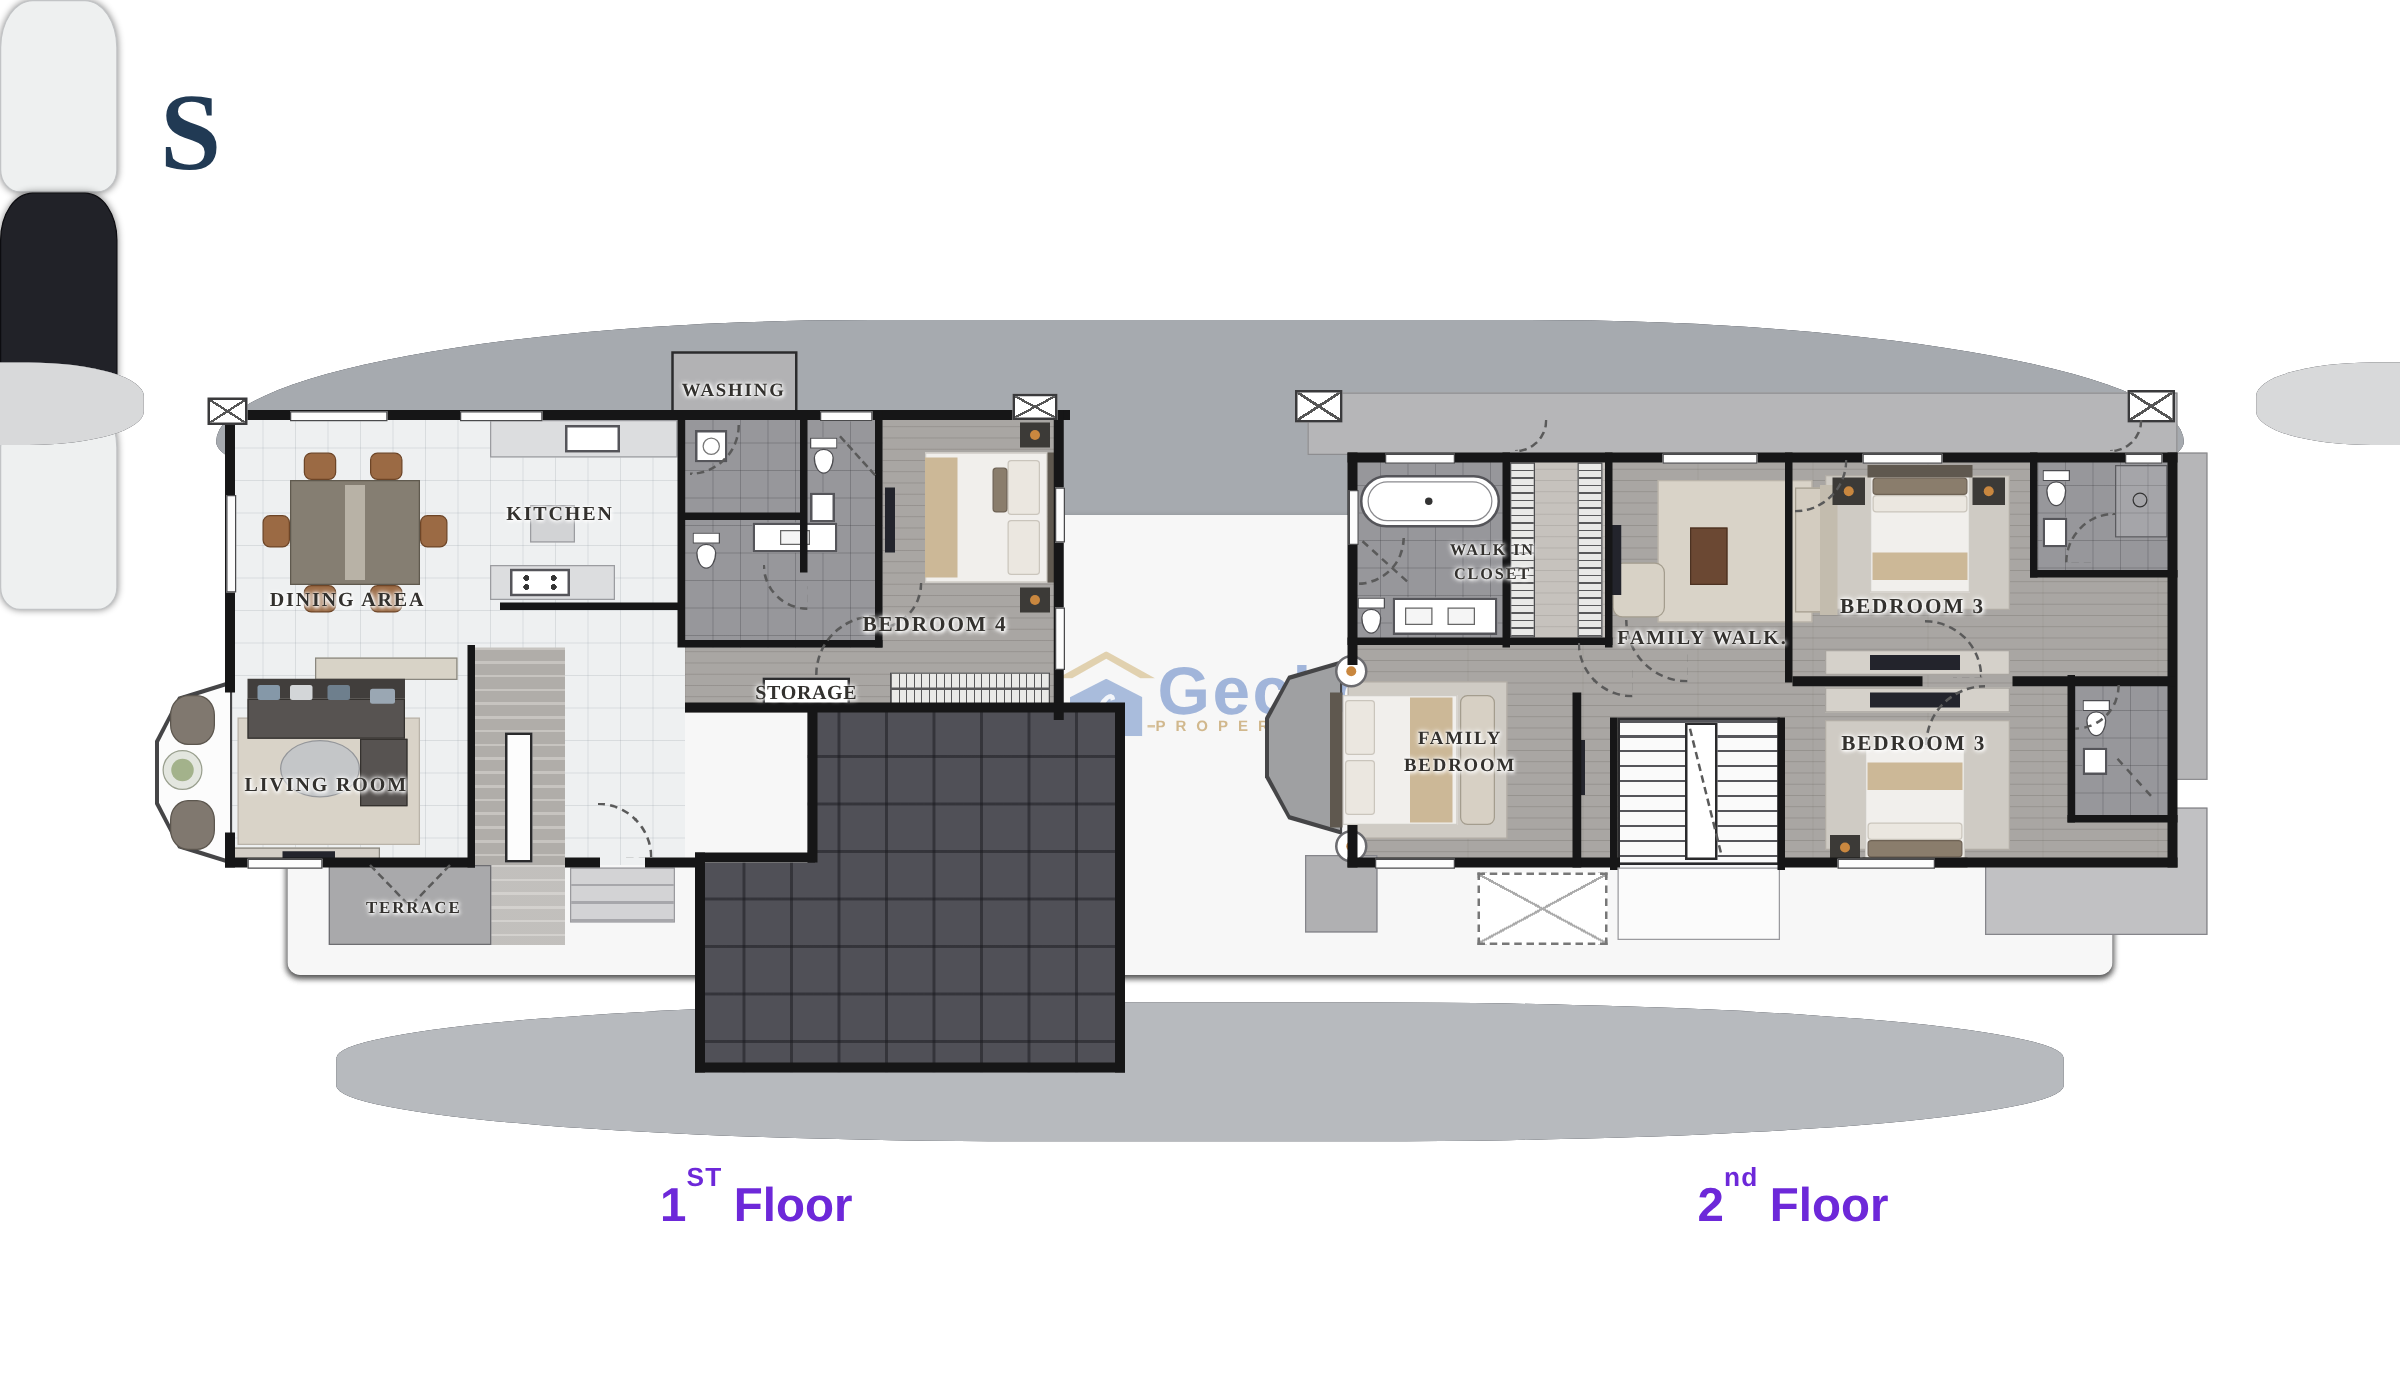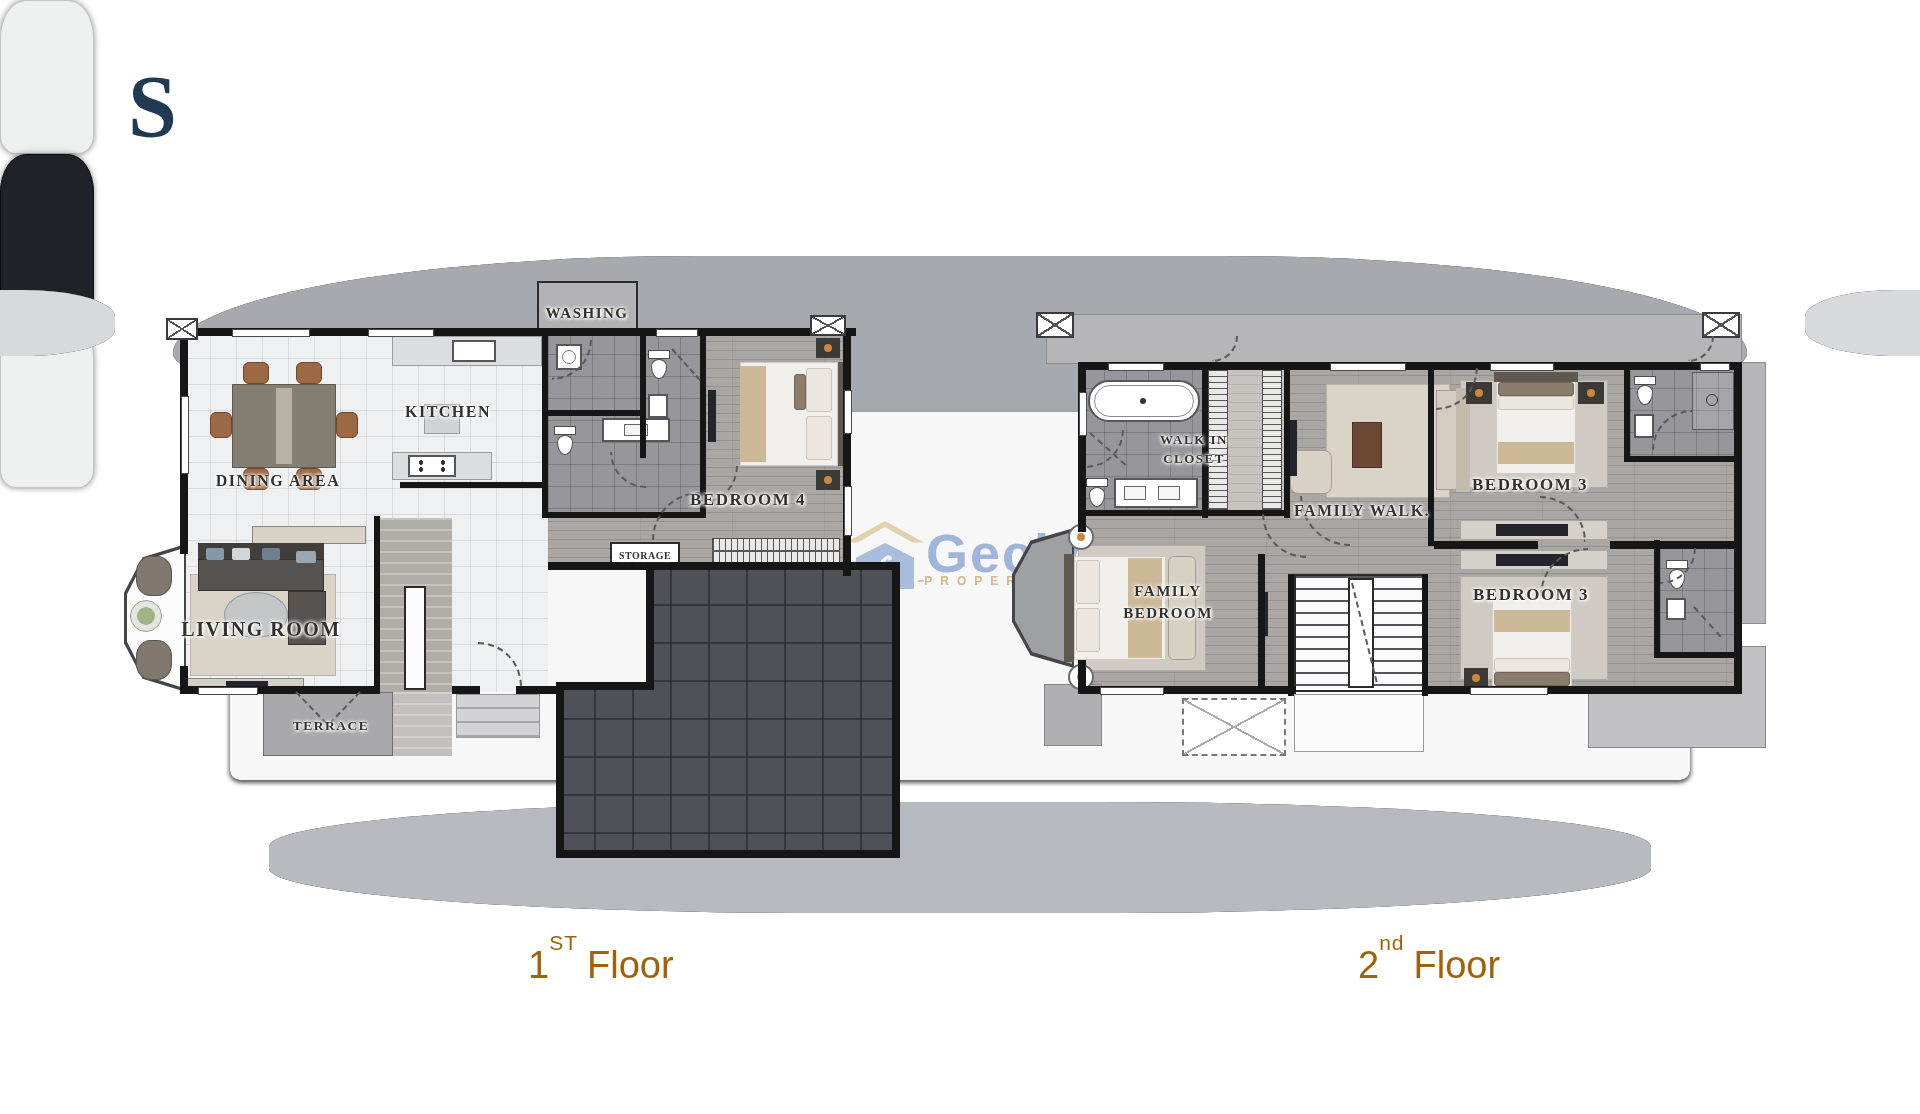--- a/index.html
+++ b/index.html
@@ -4,21 +4,21 @@
 <style>
   html,body{margin:0;padding:0;}
   body{width:1920px;height:1114px;position:relative;background:#ffffff;overflow:hidden;
        font-family:"Liberation Sans","DejaVu Sans",sans-serif;}
   .abs,i,b,u{position:absolute;display:block;font-style:normal;font-weight:normal;text-decoration:none;box-sizing:border-box;}
   
   .plan-title{position:absolute;left:122px;top:56px;display:flex;align-items:baseline;
       font-family:"Liberation Serif","DejaVu Serif",serif;color:#213a54;}
   .plan-title .main{font-size:66px;letter-spacing:14px;font-weight:600;}
   .plan-title .big{font-size:88px;font-weight:600;margin-left:6px;}
-  .caption{position:absolute;color:#a16207;font-size:38px;font-weight:400;letter-spacing:0;}
+  .caption{position:absolute;color:#6d28d9;font-size:38px;font-weight:700;letter-spacing:0;}
   .caption sup{font-size:21px;position:relative;top:-14px;letter-spacing:1px;}
   .caption .word{margin-left:9px;}
   .lbl{position:absolute;transform:translate(-50%,-50%);z-index:40;white-space:nowrap;text-align:center;
       font-family:"Liberation Serif","DejaVu Serif",serif;font-weight:700;color:#33312e;letter-spacing:1.5px;
       text-shadow:0 0 2px #fff,0 0 4px #fff,0 0 5px #fff,1px 1px 3px #fff;}
   .lbl span{display:block;}
   
   .wall{background:#161617;z-index:20;}
   .win{background:#fdfdfd;border:1px solid #4a4a4c;z-index:22;}
   .xbox{background:#fff;border:2px solid #3a3a3c;z-index:22;
@@ -231,24 +231,24 @@
   <i class="arc" style="left:610px;top:452px;width:36px;height:36px;transform:rotate(180deg)"></i>
   <i class="arc" style="left:652px;top:492px;width:48px;height:48px;transform:rotate(270deg)"></i>
   <i class="arc" style="left:478px;top:642px;width:44px;height:44px"></i>
   <i class="arc" style="left:700px;top:466px;width:38px;height:38px;transform:rotate(90deg)"></i>
   <i class="dline" style="left:296px;top:691px;width:44px;transform:rotate(46deg)"></i>
   <i class="dline" style="left:360px;top:691px;width:44px;transform:rotate(134deg)"></i>
 
   <span class="lbl" style="left:587px;top:313px;font-size:15px">WASHING</span>
   <span class="lbl" style="left:448px;top:412px;font-size:16px">KITCHEN</span>
   <span class="lbl" style="left:278px;top:481px;font-size:16px">DINING AREA</span>
-  <span class="lbl" style="left:261px;top:629px;font-size:20px">LIVING ROOM</span>
+  <span class="lbl" style="left:261px;top:629px;font-size:16px">LIVING ROOM</span>
   <span class="lbl" style="left:331px;top:726px;font-size:13.5px">TERRACE</span>
   <span class="lbl" style="left:748px;top:500px;font-size:17px">BEDROOM 4</span>
-  <span class="lbl" style="left:645px;top:555px;font-size:10px;letter-spacing:.5px">STORAGE</span>
+  <span class="lbl" style="left:645px;top:555px;font-size:16px;letter-spacing:.5px">STORAGE</span>
 </div>
 
 <div>
 
   <i class="roofband" style="left:1046px;top:314px;width:696px;height:50px"></i>
   <i class="roofband" style="left:1736px;top:362px;width:30px;height:262px"></i>
   <i class="abs" style="left:1588px;top:646px;width:178px;height:102px;background:#c1c1c3;border:1px solid #85858a;z-index:2"></i>
   <i class="xbox" style="left:1036px;top:312px;width:38px;height:26px"></i>
   <i class="xbox" style="left:1702px;top:312px;width:38px;height:26px"></i>
 

